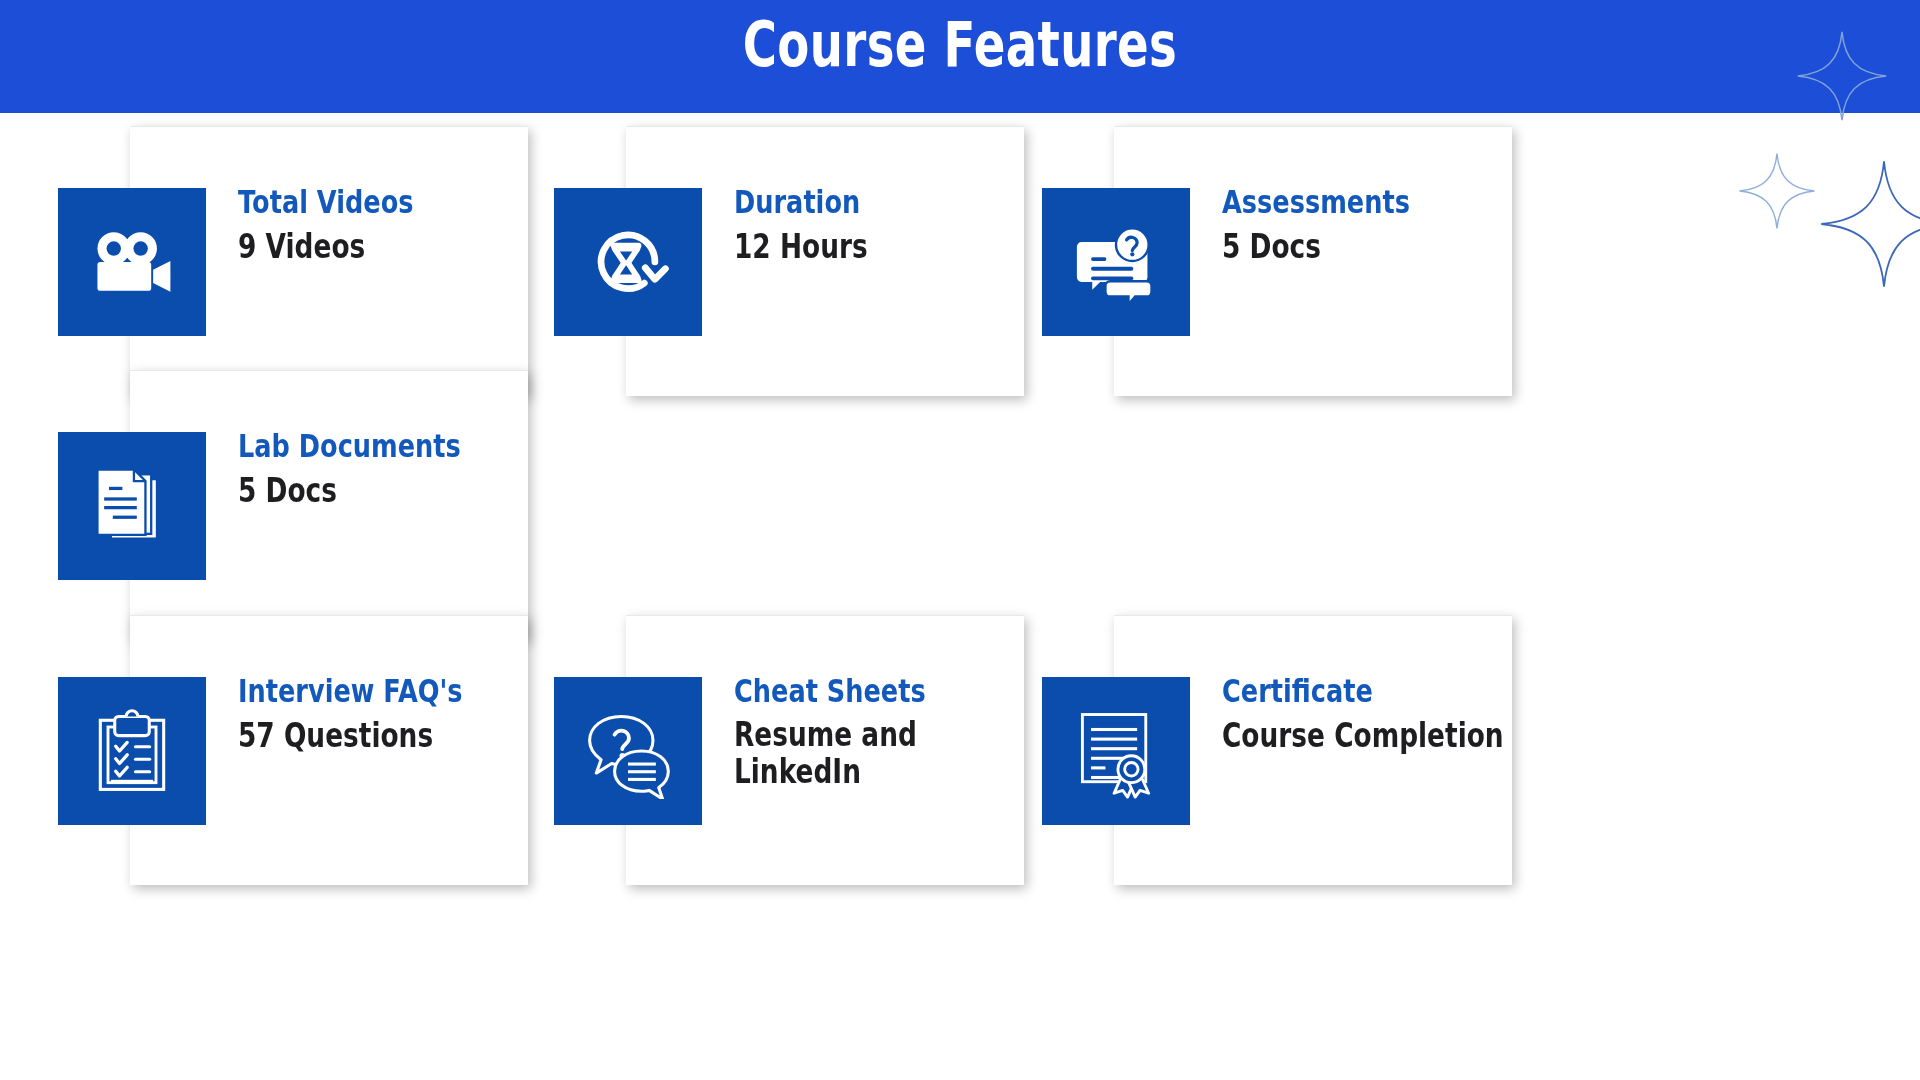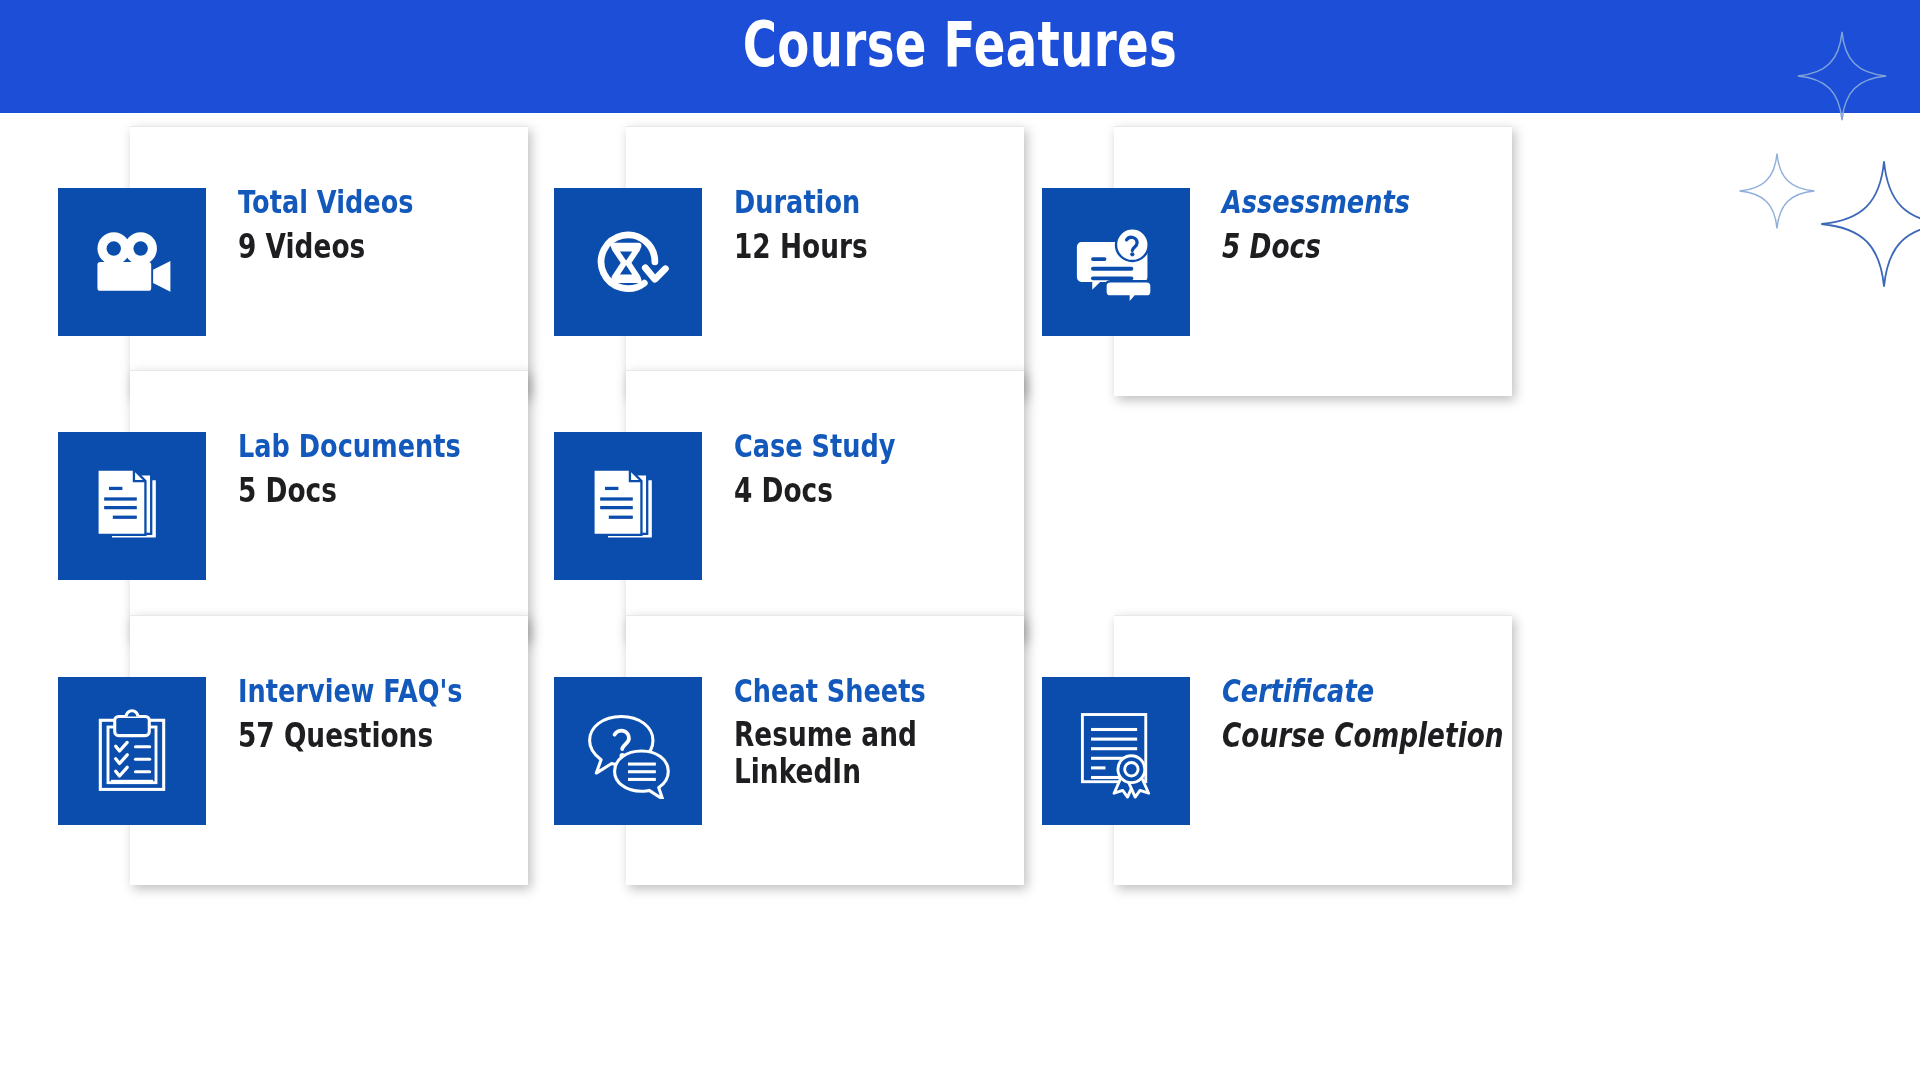--- a/index.html
+++ b/index.html
@@ -114,21 +114,21 @@
     line-height: 1.14;
     transform: scaleX(0.80);
     transform-origin: left top;
     width: 355px;
   }
   .card-value.two-line { line-height: 1.12; }
 
   
   .col-0 { left: 58px; }
   .col-1 { left: 554px; padding-left: 35px; }
-  .col-2 { left: 1042px; font-style: italic; }
+  .col-2 { left: 1042px; }
   
   .row-0 { top: 13px; }
   .row-1 { top: 257px; }
   .row-2 { top: 502px; }
 </style>
 </head>
 <body>
 
 <div id="slide">
 
@@ -222,39 +222,20 @@
           <rect x="21" y="50" width="34" height="3.4" fill="#0B4DAC"></rect>
           <rect x="30" y="60" width="25" height="3.4" fill="#0B4DAC"></rect>
         </svg>
       </div>
       <div class="card-text">
         <div class="card-title">Lab Documents</div>
         <div class="card-value">5 Docs</div>
       </div>
     </div>
 
-    <div class="card-wrap col-1 row-1">
-      <div class="card-panel"></div>
-      <div class="card-icon-box">
-        <svg width="96" height="96" viewBox="0 0 100 100">
-          <rect x="28" y="22" width="48" height="62" fill="#fff" stroke="#0B4DAC" stroke-width="2.4"></rect>
-          <rect x="22" y="17" width="48" height="62" fill="#fff" stroke="#0B4DAC" stroke-width="2.4"></rect>
-          <path d="M14 12 h38 l12 12 v56 h-50 z" fill="#fff" stroke="#0B4DAC" stroke-width="2.4"></path>
-          <path d="M52 12 v12 h12" fill="none" stroke="#0B4DAC" stroke-width="2.4"></path>
-          <rect x="26" y="30" width="14" height="3.4" fill="#0B4DAC"></rect>
-          <rect x="21" y="41" width="34" height="3.4" fill="#0B4DAC"></rect>
-          <rect x="21" y="50" width="34" height="3.4" fill="#0B4DAC"></rect>
-          <rect x="30" y="60" width="25" height="3.4" fill="#0B4DAC"></rect>
-        </svg>
-      </div>
-      <div class="card-text">
-        <div class="card-title">Case Study</div>
-        <div class="card-value">4 Docs</div>
-      </div>
-    </div>
 
 
     <div class="card-wrap col-0 row-2">
       <div class="card-panel"></div>
       <div class="card-icon-box">
         <svg width="96" height="96" viewBox="0 0 100 100">
           <rect x="17" y="18" width="66" height="72" fill="none" stroke="#fff" stroke-width="3.2"></rect>
           <rect x="25" y="25" width="50" height="58" fill="none" stroke="#fff" stroke-width="3"></rect>
           <path d="M36 14 h28 a4 4 0 0 1 4 4 v12 a4 4 0 0 1 -4 4 h-28 a4 4 0 0 1 -4 -4 v-12 a4 4 0 0 1 4 -4 z" fill="#0B4DAC" stroke="#fff" stroke-width="3.2"></path>
           <path d="M44 14 a6 6 0 0 1 12 0" fill="#0B4DAC" stroke="#fff" stroke-width="3.2"></path>

